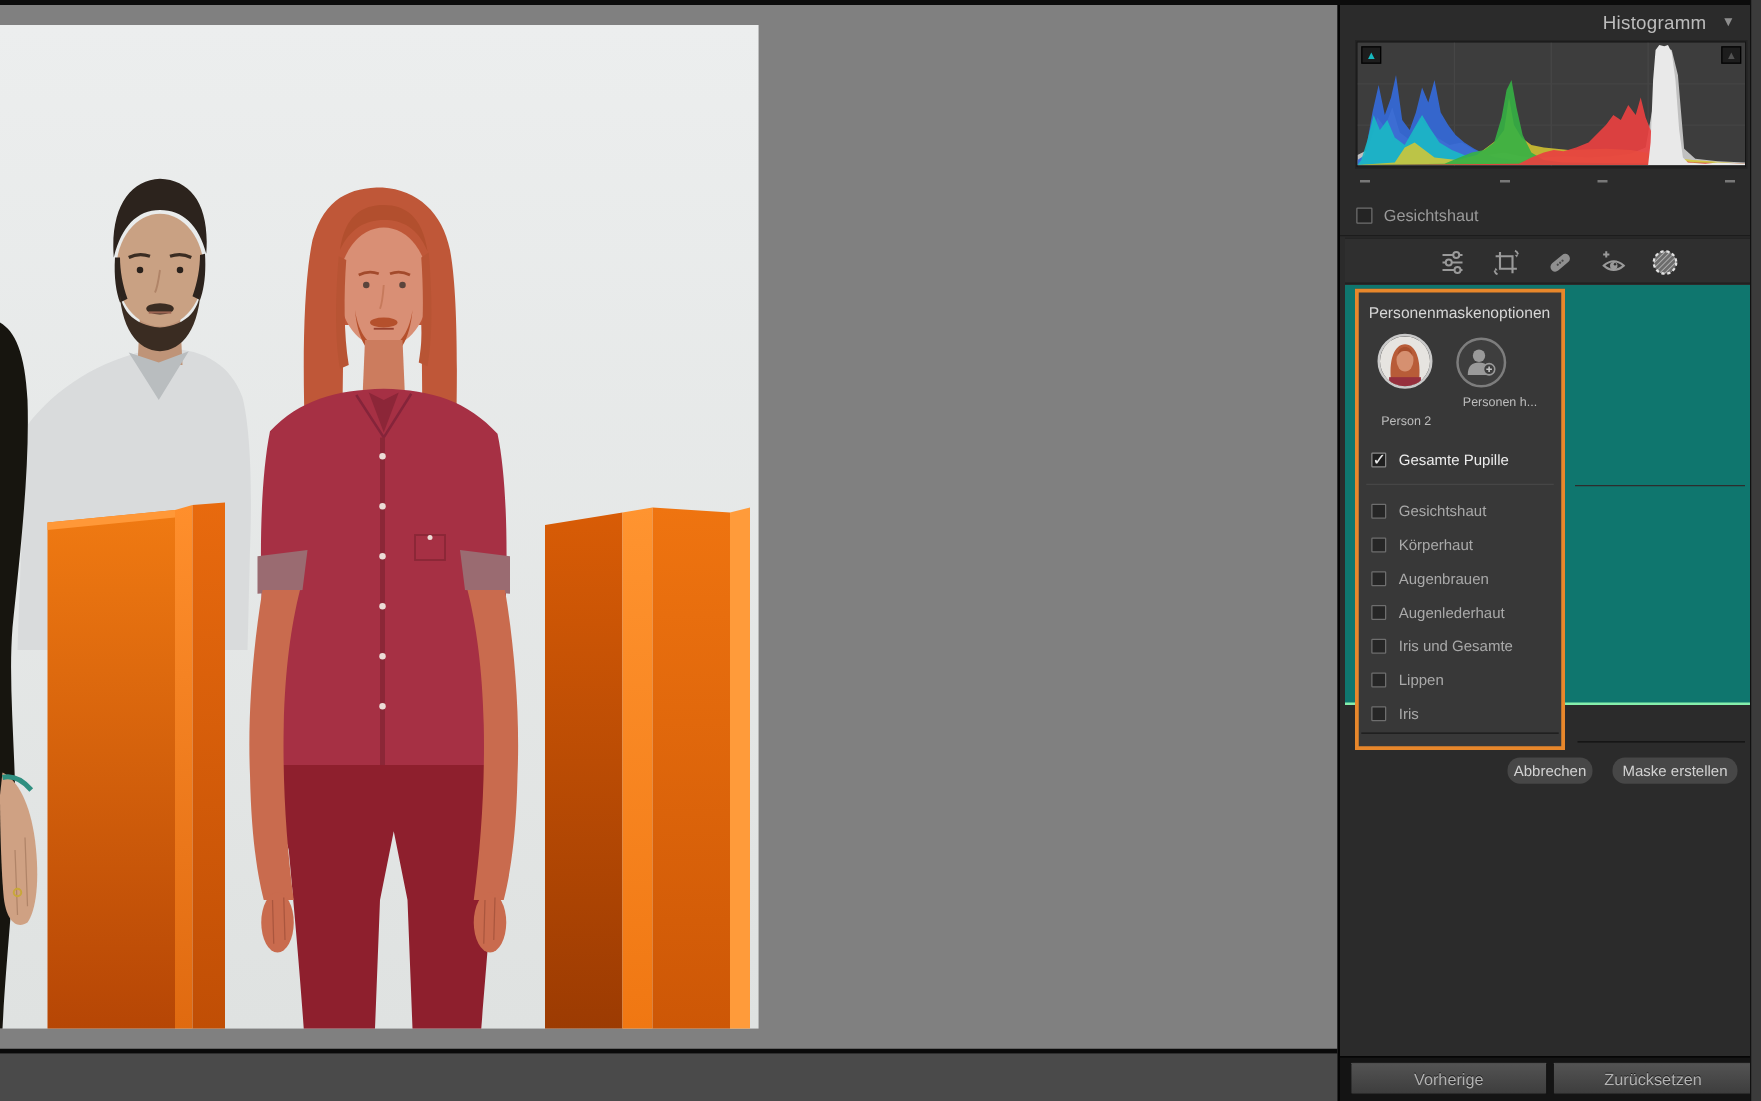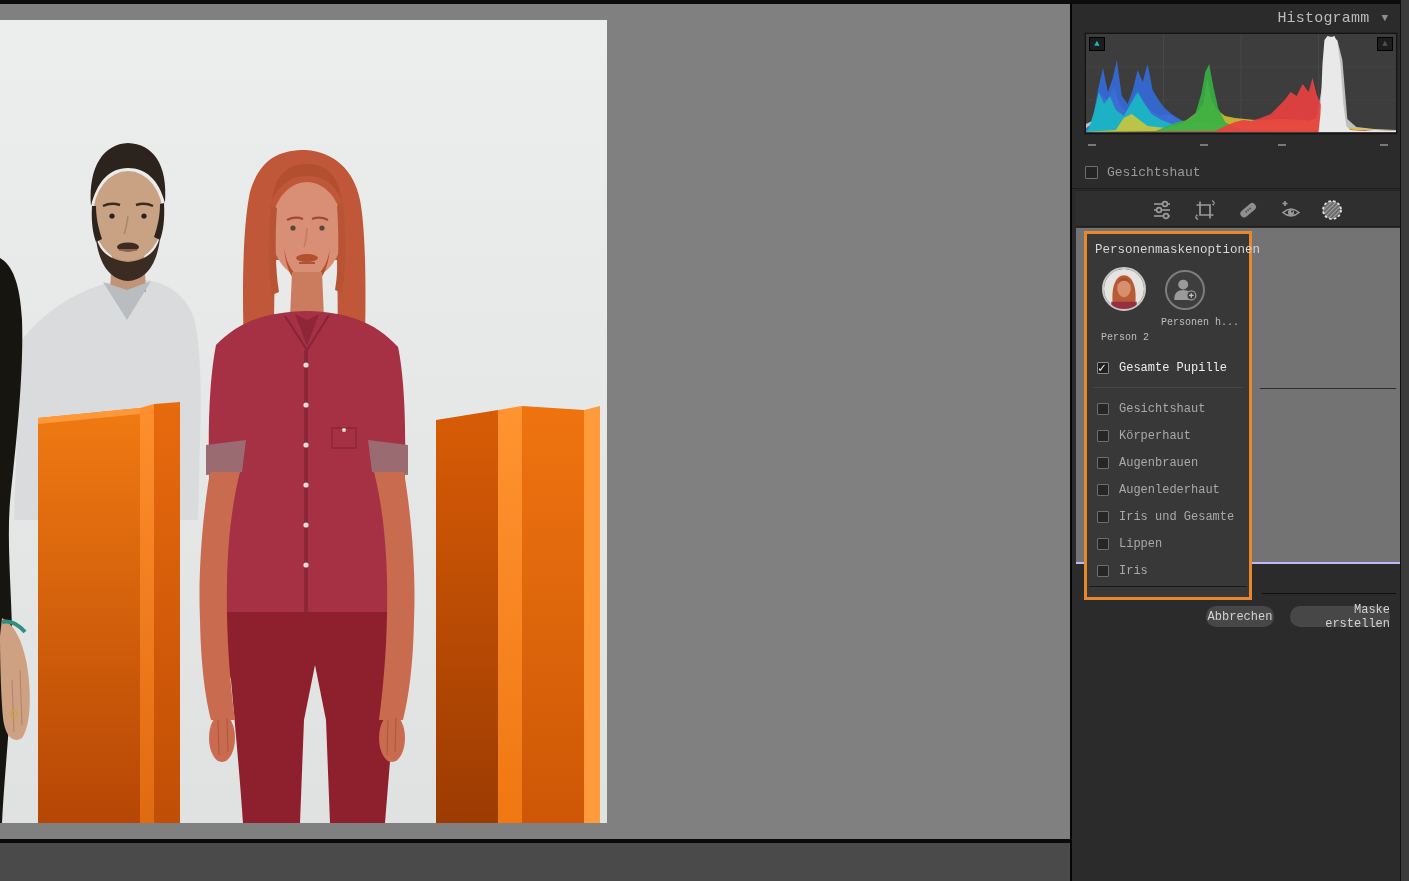--- a/index.html
+++ b/index.html
@@ -1,18 +1,18 @@
 <!DOCTYPE html>
 <html><head>
 <meta charset="utf-8">
 <style>
   * { box-sizing: border-box; margin: 0; padding: 0; }
   html,body { width:1409px; height:881px; overflow:hidden; background:#000; }
   body { font-family: "Liberation Sans", sans-serif; }
-  .app { position:relative; width:1409px; height:881px; background:#808080;font-family:Liberation Mono, monospace; }
+  .app { position:relative; width:1409px; height:881px; background:#808080; }
 
   
   .top-strip { position:absolute; left:0; top:0; width:1409px; height:4px; background:#0c0c0c; z-index:5; }
 
   
   .canvas { position:absolute; left:0; top:0; width:1070px; height:881px; background:#808080; }
   .photo { position:absolute; left:0; top:20px; width:607px; height:803px; }
   .photo svg { display:block; width:100%; height:100%; }
   .canvas-divider { position:absolute; left:0; top:839px; width:1070px; height:4px; background:#0a0a0a; }
   .canvas-toolbar { position:absolute; left:0; top:843px; width:1070px; height:38px; background:#4a4a4a; }
@@ -36,21 +36,21 @@
 
   .orig-row { position:absolute; left:13px; top:162px; height:20px; display:flex; align-items:center; gap:9px; }
   .orig-row .cb { width:13px; height:13px; border:1px solid #6f6f6f; background:rgba(0,0,0,.15); border-radius:1px; }
   .orig-row .lbl { color:#9a9a9a; font-size:13px; }
 
   .sect-line { position:absolute; left:0; width:330px; height:1px; background:#1c1c1c; }
 
   .tool-strip { position:absolute; left:4px; top:190px; width:326px; height:37px; background:#2f2f2f; border-top:1px solid #222; border-bottom:1px solid #1e1e1e; }
   .tool { position:absolute; top:6px; width:26px; height:26px; display:flex; align-items:center; justify-content:center; }
 
-  .mask-area { position:absolute; left:4px; top:228px; width:326px; height:336px; background:#737373; border-bottom:2px solid #c4b5fd; }
+  .mask-area { position:absolute; left:4px; top:228px; width:326px; height:336px; background:#0f766e; border-bottom:2px solid #86efac; }
 
   .popup { position:absolute; left:8px; top:3px; width:168px; height:369px; border:3px solid #e8872b; background:#383838; }
   .popup .p-title { position:absolute; left:8px; top:9px; color:#d6d6d6; font-size:12.5px; }
   .avatar { position:absolute; border-radius:50%; overflow:hidden; }
   .avatar.a1 { left:15px; top:33px; width:44px; height:44px; border:2px solid #c9c9c9; }
   .avatar.a2 { left:78px; top:36px; width:40px; height:40px; border:2px solid #7d7d7d; background:#3e3e3e; }
   .avatar svg { display:block; width:100%; height:100%; }
   .av-label { position:absolute; top:83px; color:#bdbdbd; font-size:10px; text-align:center; white-space:nowrap; overflow:hidden; }
   .av-label.l1 { left:0; width:76px;margin-top:15px; }
   .av-label.l2 { left:66px; width:94px; }
@@ -355,16 +355,20 @@
 
       <div class="right-div1"></div>
       <div class="right-div2"></div>
 
       <div class="mask-btns">
         <div class="pill cancel">Abbrechen</div>
         <div class="pill create">Maske erstellen</div>
       </div>
     </div>
 
+    <div class="panel-footer">
+      <div class="foot-btn prev">Vorherige</div>
+      <div class="foot-btn reset">Zurücksetzen</div>
+    </div>
 
     <div class="win-edge"></div>
   </div>
 </div>
 
 </body></html>

